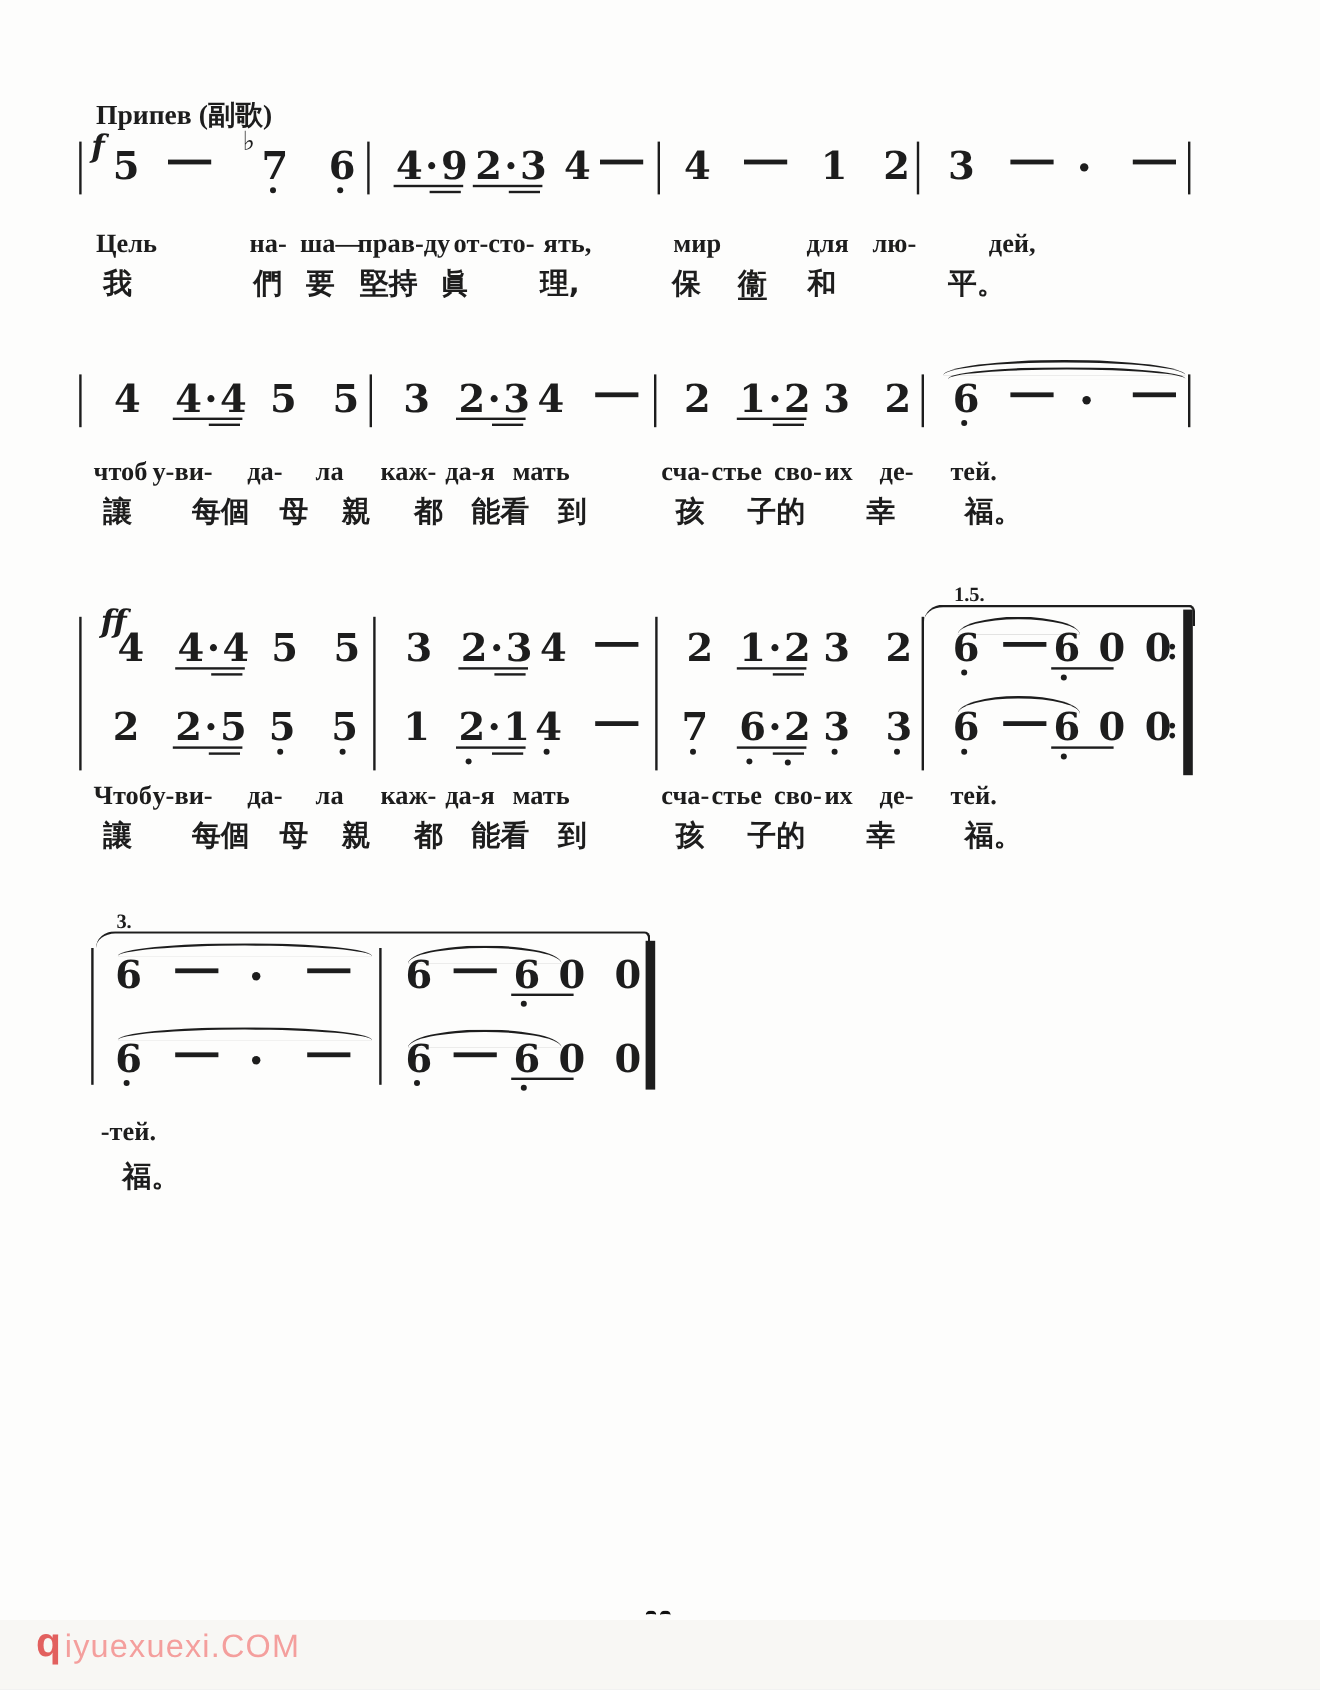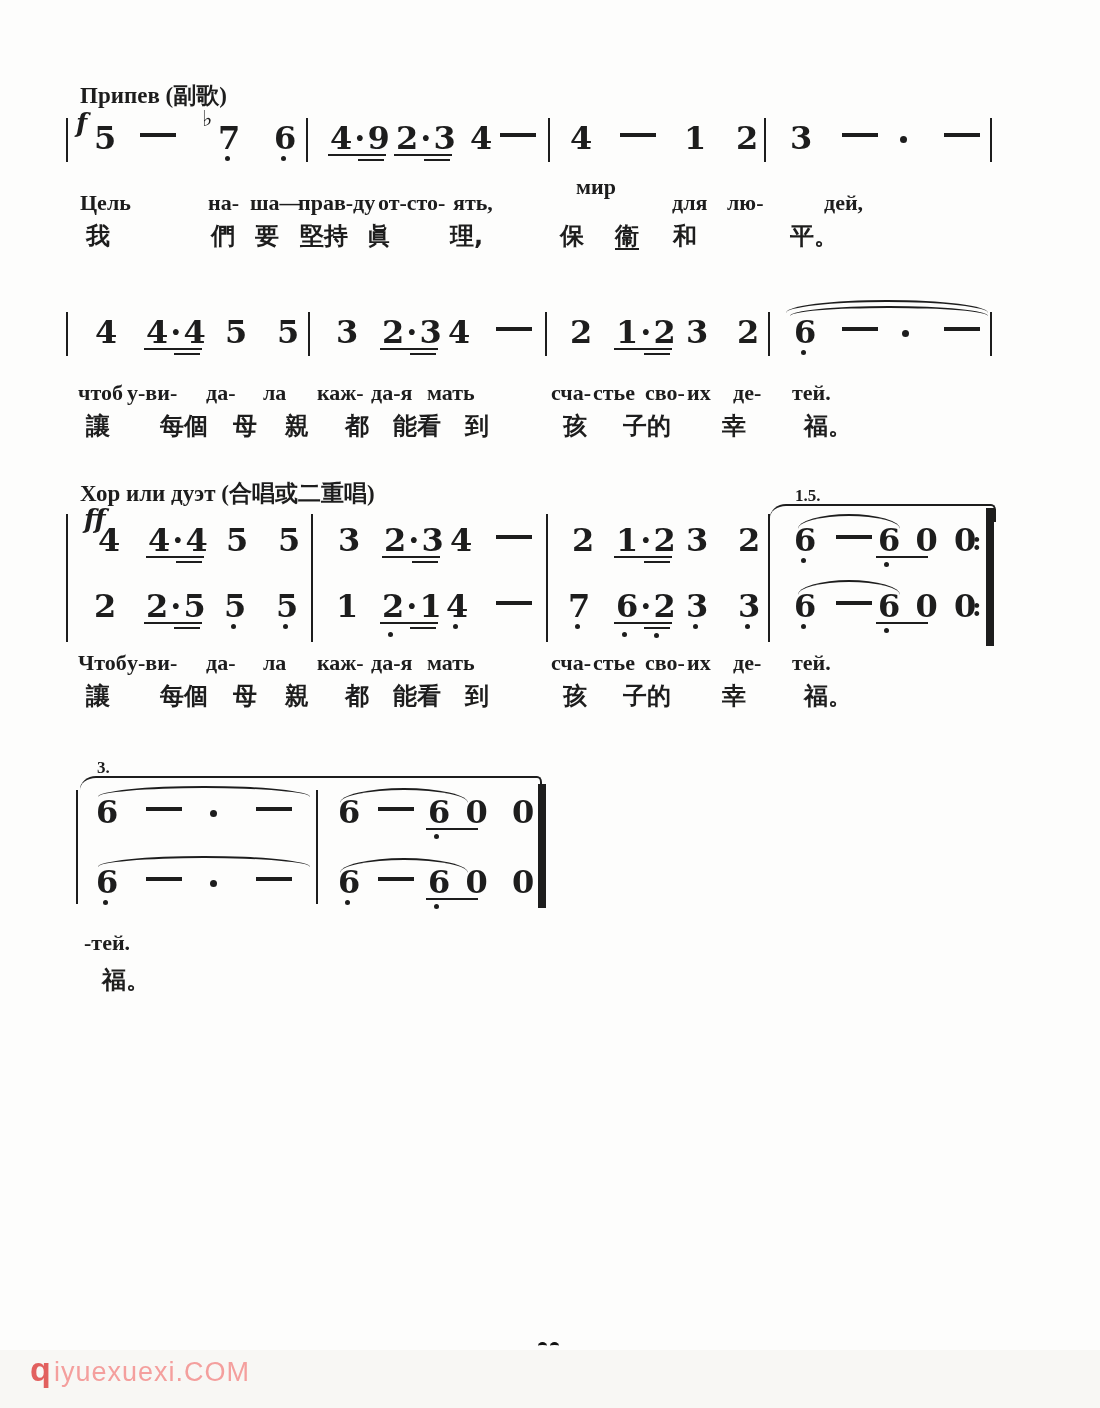--- a/index.html
+++ b/index.html
@@ -33,21 +33,20 @@
   .pos-h2{left:80px;top:482px;}
   .pos-tailru{left:84px;top:932px;}
   .pos-tailzh{left:102px;top:968px;}
 </style>
 </head>
 <body>
 
 <div class="page">
   <div class="band"></div>
   <div class="tok h pos-h1">Припев (副歌)</div>
-  <div class="tok h pos-h2">Хор или дуэт (合唱或二重唱)</div>
   <div class="tok ru pos-tailru">-тей.</div>
   <div class="tok zh pos-tailzh">福。</div>
   <div id="score">
       <div class="barv" style="left: 66px; top: 118px; height: 44px;"></div>
       <div class="tok dyn" style="left: 76px; top: 110px;">f</div>
       <div class="tok num" style="left: 94px; top: 122px;">5</div>
       <div class="dash" style="left: 140px; top: 133px; width: 36px; height: 4px;"></div>
       <div class="tok flat" style="left: 202px; top: 108px;">♭</div>
       <div class="tok num" style="left: 218px; top: 122px;">7</div>
       <div class="ndot" style="left: 225px; top: 156px;"></div>
@@ -72,21 +71,21 @@
       <div class="dash" style="left: 842px; top: 133px; width: 36px; height: 4px;"></div>
       <div class="mdot" style="left: 900px; top: 136px;"></div>
       <div class="dash" style="left: 944px; top: 133px; width: 36px; height: 4px;"></div>
       <div class="barv" style="left: 990px; top: 118px; height: 44px;"></div>
       <div class="tok ru" style="left: 80px; top: 192px;">Цель</div>
       <div class="tok ru" style="left: 208px; top: 192px;">на-</div>
       <div class="tok ru" style="left: 250px; top: 192px;">ша—</div>
       <div class="tok ru" style="left: 298px; top: 192px;">прав-ду</div>
       <div class="tok ru" style="left: 378px; top: 192px;">от-сто-</div>
       <div class="tok ru" style="left: 453px; top: 192px;">ять,</div>
-      <div class="tok ru" style="left: 561px; top: 176px; margin-left: 15px;">мир</div>
+      <div class="tok ru" style="left: 561px; top: 192px;">мир</div>
       <div class="tok ru" style="left: 672px; top: 192px;">для</div>
       <div class="tok ru" style="left: 727px; top: 192px;">лю-</div>
       <div class="tok ru" style="left: 824px; top: 192px;">дей,</div>
       <div class="tok zh" style="left: 86px; top: 224px;">我</div>
       <div class="tok zh" style="left: 211px; top: 224px;">們</div>
       <div class="tok zh" style="left: 255px; top: 224px;">要</div>
       <div class="tok zh" style="left: 300px; top: 224px;">堅持</div>
       <div class="tok zh" style="left: 367px; top: 224px;">眞</div>
       <div class="tok zh" style="left: 450px; top: 224px;">理,</div>
       <div class="tok zh" style="left: 560px; top: 224px;">保</div>

